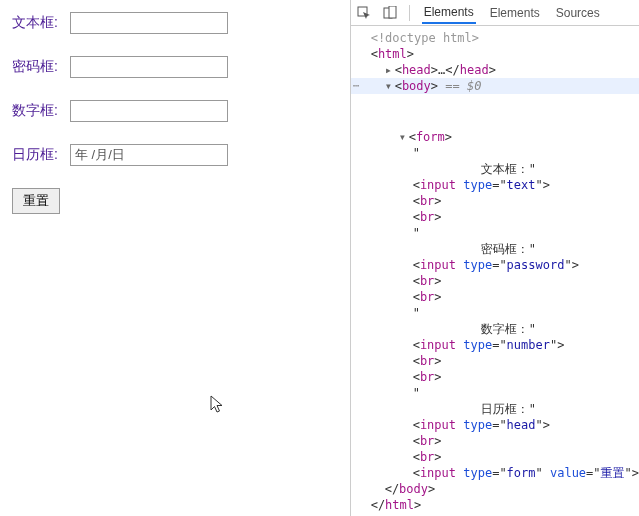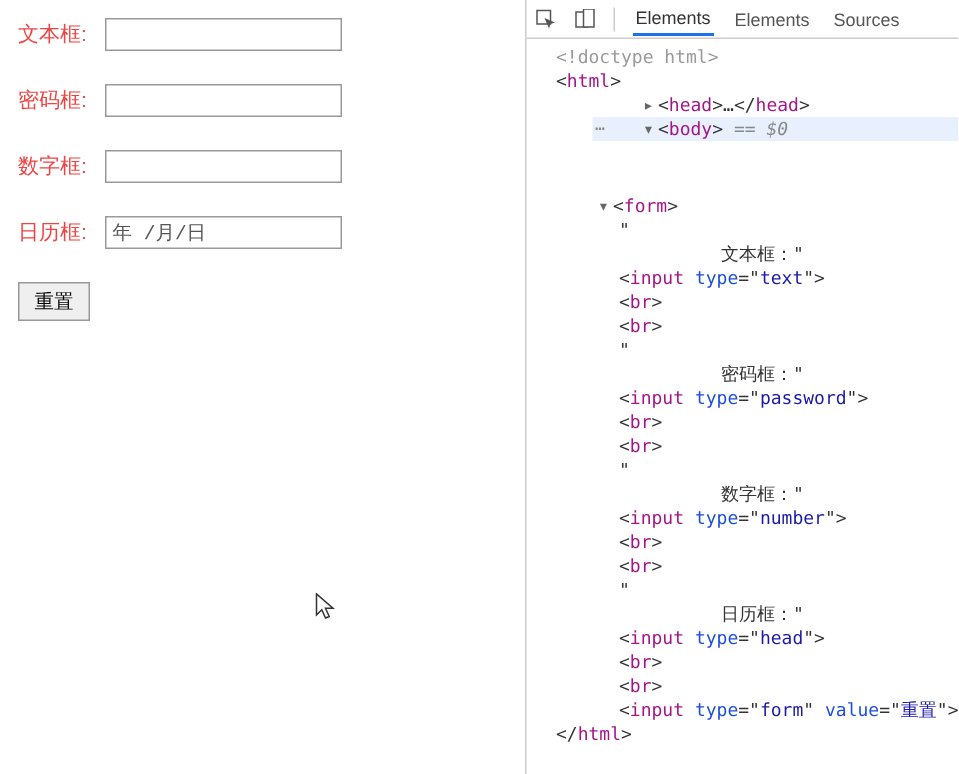--- a/index.html
+++ b/index.html
@@ -18,29 +18,29 @@
       background: #fff;
     }
     .form-row {
       margin-bottom: 22px;
       display: flex;
       align-items: center;
     }
     .form-label {
       width: 58px;
       font-size: 14px;
-      color: #ef4444;
+      color: #4c1d95;
     }
     .form-input {
       border: 1px solid #999;
       height: 22px;
       width: 158px;
       padding: 0 4px;
       font-size: 13px;
-      font-family: Liberation Mono, monospace;
+      font-family: Liberation Sans, sans-serif;
     }
     .date-input {
       color: #555;
     }
     .reset-btn {
       border: 1px solid #999;
       background: #efefef;
       padding: 3px 10px;
       font-size: 13px;
       font-family: inherit;
@@ -88,21 +88,21 @@
       background: #ccc;
     }
     .dt-tree {
       padding: 4px 0;
       overflow: auto;
       flex: 1;
       line-height: 16px;
     }
     .node { white-space: pre; }
     .ind1 { padding-left: 20px; }
-    .ind2 { padding-left: 34px; margin-left: 44px; }
+    .ind2 { padding-left: 34px; }
     .ind3 { padding-left: 48px; margin-top: 35px; }
     .ind4 { padding-left: 62px; }
     .ind-text { padding-left: 130px; }
     .t-doctype { color: #999; }
     .t-tag { color: #a31588; }
     .t-attr-name { color: #1d4ed8; }
     .t-attr-val { color: #1a1aa6; text-align: center; }
     .t-text { color: #333; }
     .twisty { color: #666; display: inline-block; width: 10px; }
     .selected-line {
@@ -200,15 +200,16 @@
     <div class="node ind4">&lt;<span class="t-tag">br</span>&gt;</div>
 
     <div class="node ind4"><span class="t-text">"</span></div>
     <div class="node ind-text"><span class="t-text">日历框："</span></div>
     <div class="node ind4">&lt;<span class="t-tag">input</span> <span class="t-attr-name">type</span>="<span class="t-attr-val">head</span>"&gt;</div>
     <div class="node ind4">&lt;<span class="t-tag">br</span>&gt;</div>
     <div class="node ind4">&lt;<span class="t-tag">br</span>&gt;</div>
 
     <div class="node ind4">&lt;<span class="t-tag">input</span> <span class="t-attr-name">type</span>="<span class="t-attr-val">form</span>" <span class="t-attr-name">value</span>="<span class="t-attr-val">重置</span>"&gt;</div>
 
+    <div class="node ind2">&lt;/<span class="t-tag">body</span>&gt;</div>
     <div class="node ind1">&lt;/<span class="t-tag">html</span>&gt;</div>
   </div>
 </div>
 
 </body></html>

